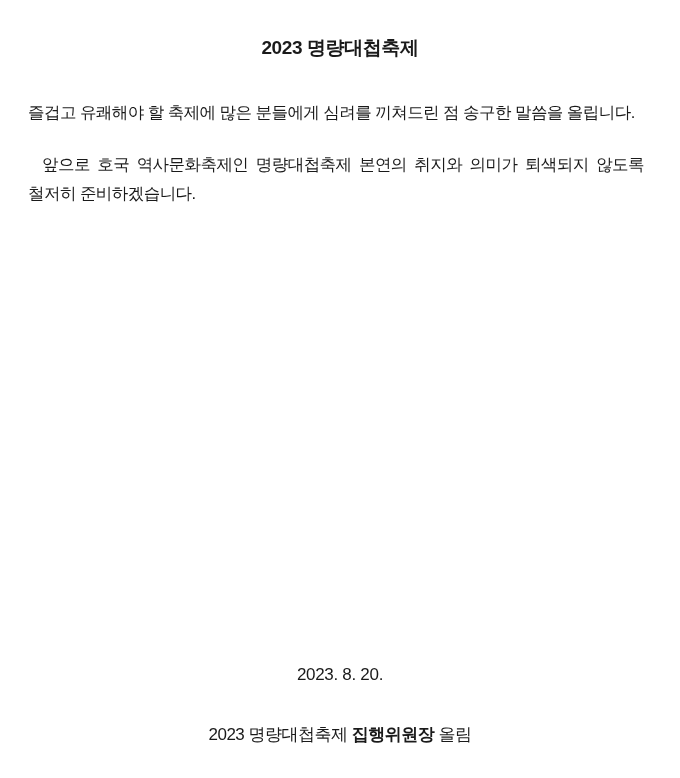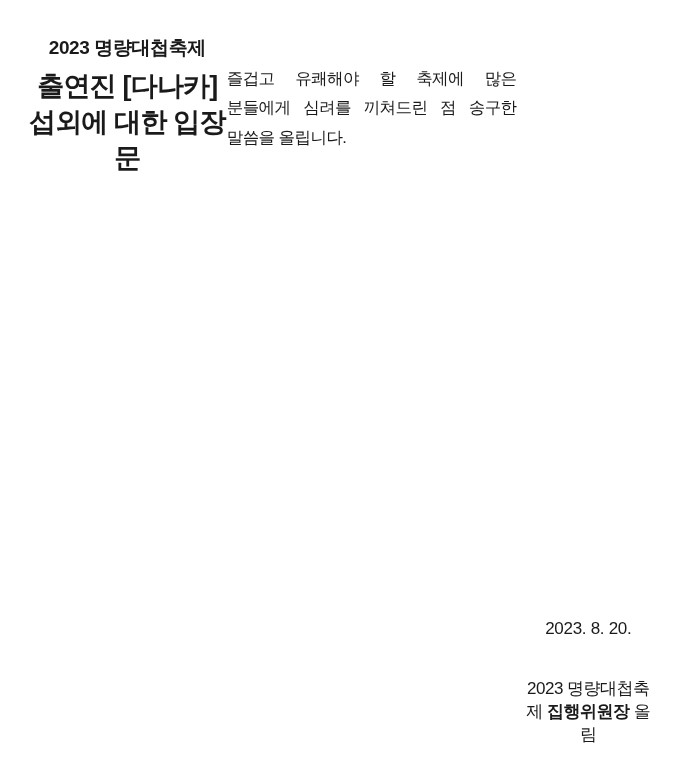--- a/index.html
+++ b/index.html
@@ -13,21 +13,21 @@
     font-family: "Liberation Sans", sans-serif;
     color: #1a1a1a;
     overflow: hidden;
   }
   .page {
     width: 680px;
     height: 778px;
     box-sizing: border-box;
     padding: 34px 28px 10px 28px;
     display: flex;
-    flex-direction: row;
+    flex-direction: column;
   }
   .header {
     text-align: center;
   }
   .title-small {
     font-size: 19px;
     font-weight: bold;
     letter-spacing: -0.4px;
     line-height: 1.45;
     margin: 0 0 6px 0;
@@ -76,25 +76,25 @@
     text-align: right;
   }
 </style>
 </head>
 <body>
 
 <div class="page">
 
   <div class="header">
     <div class="title-small">2023 명량대첩축제</div>
-    <h1 class="title-main">출연진 [다나카] 섭외에 대한 입장문</h1>
   </div>
 
   <div class="body-block">
     <p class="para">즐겁고 유쾌해야 할 축제에 많은 분들에게 심려를 끼쳐드린 점 송구한 말씀을 올립니다.</p>
+    <p class="para indent last">앞으로 호국 역사문화축제인 명량대첩축제 본연의 취지와 의미가 퇴색되지 않도록 철저히 준비하겠습니다.</p>
   </div>
 
   <div class="footer">
     <p class="date-line">2023. 8. 20.</p>
     <p class="signature"><span>2023 명량대첩축제 </span><span class="strong">집행위원장</span><span> 올림</span></p>
   </div>
 
 </div>
 
 </body></html>

